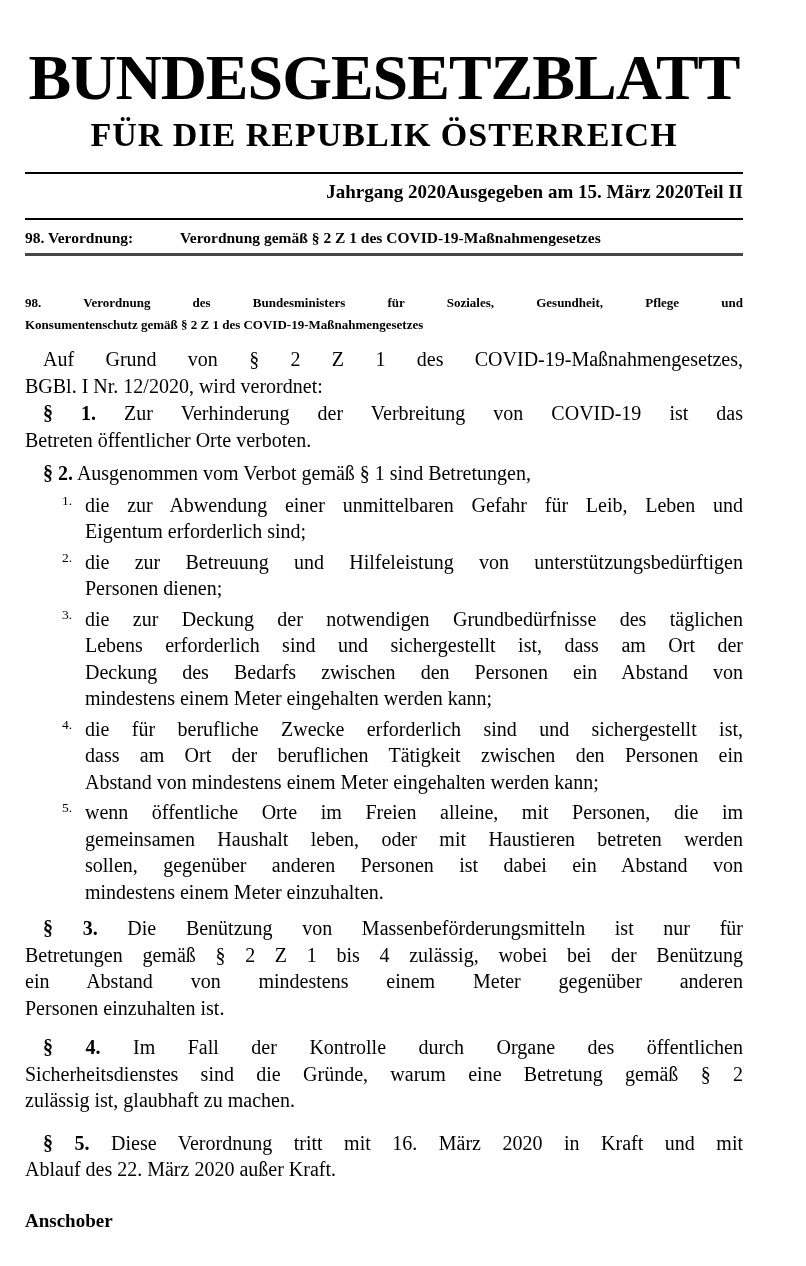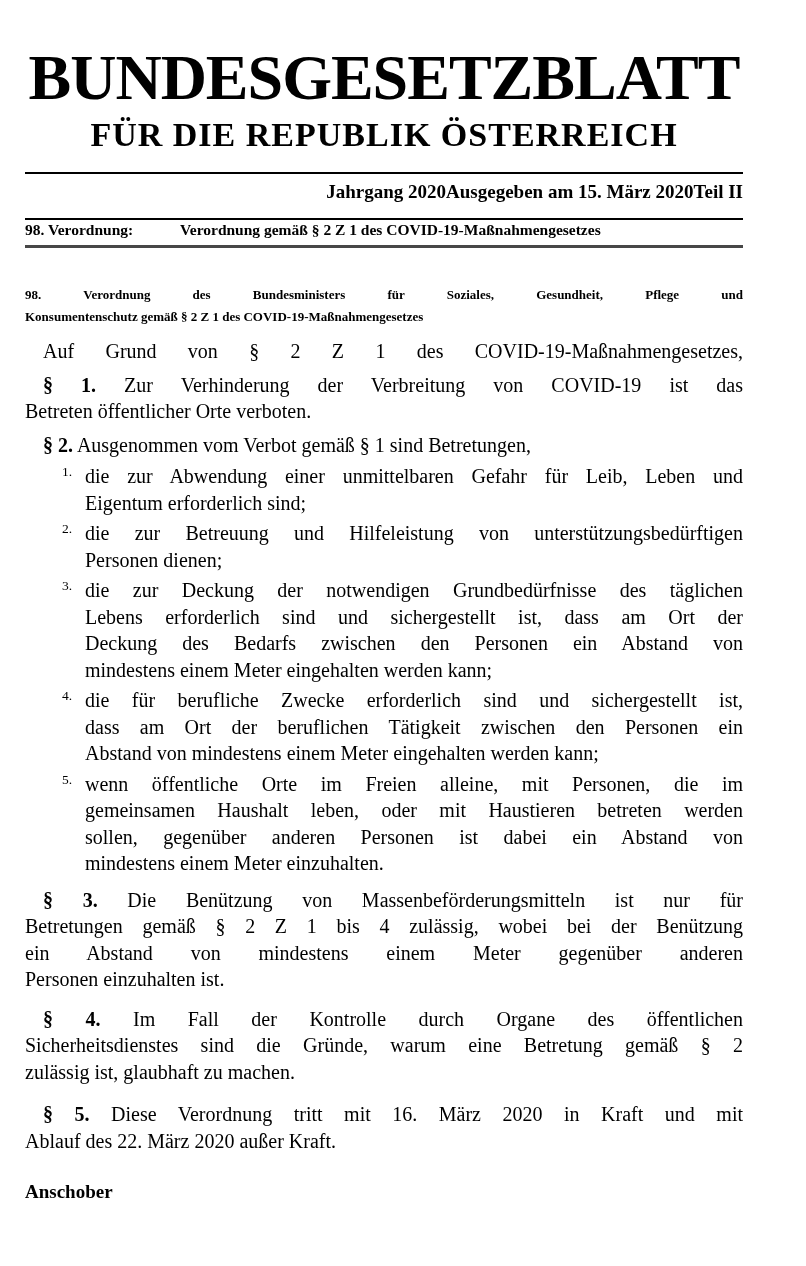--- a/index.html
+++ b/index.html
@@ -34,35 +34,35 @@
   
   .meta-row {
     display: flex; justify-content: flex-end; align-items: baseline;
     font-weight: 700; font-size: 19px; line-height: 25px;
     padding: 5px 0 14px;
   }
 
   
   .index-row {
     display: flex; font-weight: 700; font-size: 15.5px; line-height: 20px;
-    padding: 0 0 5px;
+    padding: 8px 0 5px;
   }
   .index-label { width: 155px; flex: none; }
 
   
   .article { font-size: 20px; line-height: 26.5px; }
   .jline { text-align: justify; text-align-last: justify; }
   .jline.jlast { text-align-last: left; }
   .para .first { text-indent: 18px; }
   .lead { font-weight: 700; }
 
   .block-0 { font-size: 13px; line-height: 22px; font-weight: 700; margin-top: 36px; }
   .block-0 .first { text-indent: 0; }
   .block-1 { margin-top: 10px; }
-  .block-2 { margin-top: 7px; }
+  .block-2 { margin-top: 1px; }
   .block-3 { margin-top: 7px; }
   .block-4 { margin-top: 5px; }
   .block-5 { margin-top: 10px; }
   .block-6 { margin-top: 13px; }
   .block-7 { margin-top: 16px; }
 
   .litem { position: relative; padding-left: 60px; margin-bottom: 4px; }
   .lnum {
     position: absolute; left: 37px; top: 2px;
     font-size: 13.5px; line-height: 1;
@@ -101,20 +101,21 @@
     <div class="rule-thick"></div>
 
     <article class="article">
       <div id="article-blocks">
           <div class="para block-0">
             <div class="jline first">98. Verordnung des Bundesministers für Soziales, Gesundheit, Pflege und</div>
             <div class="jline jlast">Konsumentenschutz gemäß § 2 Z 1 des COVID-19-Maßnahmengesetzes</div>
           </div>
           <div class="para block-1">
             <div class="jline first">Auf Grund von § 2 Z 1 des COVID-19-Maßnahmengesetzes,</div>
+            <div class="jline jlast">BGBl. I Nr. 12/2020, wird verordnet:</div>
           </div>
           <div class="para block-2">
             <div class="jline first"><b class="lead">§ 1.</b> Zur Verhinderung der Verbreitung von COVID-19 ist das</div>
             <div class="jline jlast">Betreten öffentlicher Orte verboten.</div>
           </div>
           <div class="para block-3">
             <div class="jline jlast first"><b class="lead">§ 2.</b> Ausgenommen vom Verbot gemäß § 1 sind Betretungen,</div>
           </div>
           <div class="nlist block-4">
             <div class="litem">

